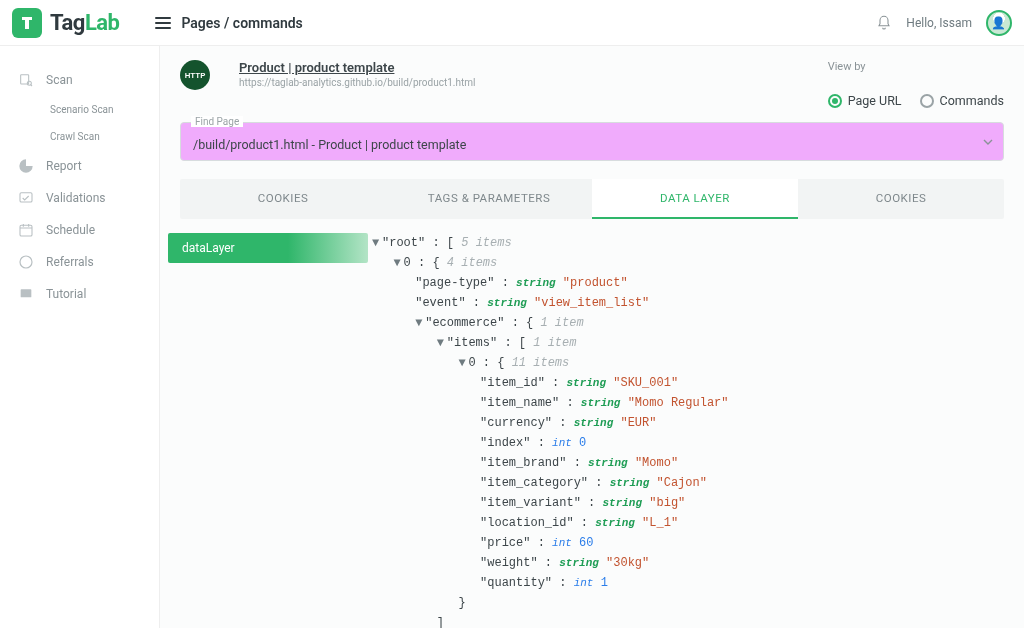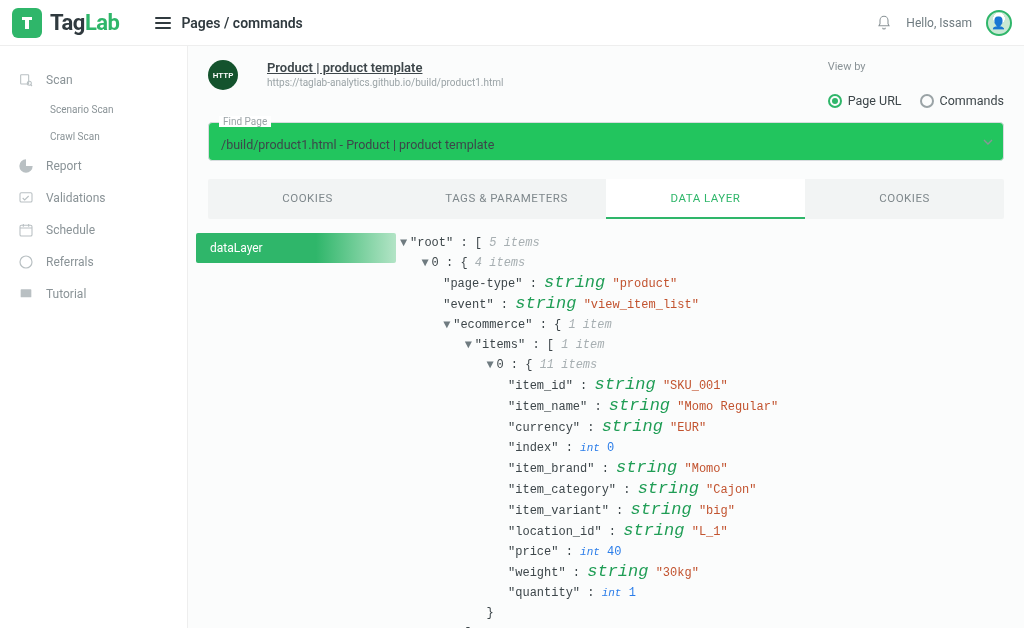--- a/index.html
+++ b/index.html
@@ -13,58 +13,58 @@
   .brand .lab { color: #2fb66a; }
   .hamburger { margin-left: 36px; margin-right: 10px; display: flex; flex-direction: column; gap: 3px; cursor: pointer; }
   .hamburger span { width: 16px; height: 2px; background: #303a3f; border-radius: 1px; }
   .breadcrumb { font-weight: 600; color: #303a3f; font-size: 14px; }
   .top-right { margin-left: auto; display: flex; align-items: center; gap: 14px; color: #6f7b80; font-size: 12px; }
   .bell { width: 16px; height: 16px; }
   .avatar { width: 26px; height: 26px; border-radius: 50%; background: radial-gradient(circle at 50% 30%, #fff 30%, #c9e8d4 31%); border: 2px solid #2fb66a; display:flex; align-items:center; justify-content:center; font-size:12px;}
   
   
   .layout { display: flex; height: calc(628px - 46px); }
-  .sidebar { width: 188px; border-right: 1px solid #eee; padding-top: 18px; }
+  .sidebar { width: 160px; border-right: 1px solid #eee; padding-top: 18px; }
   .side-item { display: flex; align-items: center; gap: 12px; padding: 8px 18px; color: #8a9397; font-size: 12px; cursor: pointer; }
   .side-item.sub { padding-left: 50px; font-size: 10px; }
   .side-icon { width: 16px; height: 16px; flex-shrink: 0; }
   
   .main { flex: 1; background: #fbfcfc; display: flex; flex-direction: column; overflow: hidden; }
   
   .page-header { padding: 14px 20px 8px 20px; display: flex; align-items: flex-start; }
   .http-badge { width: 30px; height: 30px; border-radius: 50%; background: #14532d; color: #fff; font-size: 8px; font-weight:600; display: flex; align-items: center; justify-content: center; margin-right: 29px; }
   .page-title { font-size: 13px; font-weight: 600; color: #3d464a; text-decoration: underline; }
   .page-url { font-size: 10px; color: #9aa3a6; margin-top: 2px; }
   .viewby { margin-left: auto; text-align: left; }
   .viewby-label { font-size: 11px; color: #8a9397; margin-bottom: 20px; }
   .radios { display: flex; gap: 18px; align-items: center; font-size: 12.5px; color: #3d464a; }
   .radio { display: inline-flex; align-items: center; gap: 6px; cursor: pointer; }
   .radio .circ { width: 14px; height: 14px; border: 2px solid #9aa3a6; border-radius: 50%; position: relative; }
   .radio.sel .circ { border-color: #2fb66a; }
   .radio.sel .circ::after { content:''; position:absolute; inset:2px; background:#2fb66a; border-radius:50%; }
   
-  .find-page { margin: 6px 20px 0 20px; border: 1px solid #d7dcde; border-radius: 4px; background: #22c55e; position: relative; padding: 14px 12px 8px 12px; }
+  .find-page { margin: 6px 20px 0 20px; border: 1px solid #d7dcde; border-radius: 4px; background: #f0abfc; position: relative; padding: 14px 12px 8px 12px; }
   .find-page-label { position: absolute; top: -7px; left: 10px; background: #fff; padding: 0 4px; font-size: 10px; color: #9aa3a6; }
   .find-page-value { font-size: 12.5px; color: #3d464a; }
   .find-page-caret { position: absolute; right: 10px; top: 50%; transform: translateY(-50%); }
   
   .tabs { display: flex; margin: 18px 20px 0 20px; background: #f2f4f4; border-radius: 2px; }
   .tab { flex: 1; text-align: center; padding: 12px 0; font-size: 11.5px; letter-spacing: 0.5px; color: #7f888c; cursor: pointer; }
   .tab.active { color: #2fb66a; border-bottom: 2px solid #2fb66a; background:#fff; }
   
   .content-row { display: flex; margin: 14px 20px 0 8px; gap: 0; flex:1; overflow:hidden;}
   .side-pill { width: 200px; }
   .pill { background: linear-gradient(90deg,#2fb66a 0%, #2fb66a 60%, #b3e4c6 100%); color: #fff; font-size: 12px; padding: 8px 14px; border-radius: 2px; }
   
   .json-view { flex: 1; font-family: "Courier New", monospace; font-size: 12px; line-height: 20px; color: #3d464a; overflow: auto; padding-left: 4px;}
   .json-line { white-space: pre; }
   .caret { color: #6f7b80; display:inline-block; width:10px; }
   .key { color: #3d464a; }
   .meta { color: #a7afb2; font-style: italic; }
-  .type-str { color: #1f9d55; font-style: italic; font-size: 17px; }
+  .type-str { color: #1f9d55; font-style: italic; font-size: 11px; font-weight: bold; }
   .type-int { color: #2b7de9; font-style: italic; font-size: 11px; }
   .val-str { color: #c2532f; }
   .val-int { color: #2b7de9; }
   
   svg { display:block; }
 </style>
 </head>
 <body>
 
 <div class="topbar">
@@ -193,21 +193,21 @@
 <div class="json-line">         <span class="caret">▼</span><span class="key">"items"</span> : [ <span class="meta">1 item</span></div>
 <div class="json-line">            <span class="caret">▼</span><span class="key">0</span> : { <span class="meta">11 items</span></div>
 <div class="json-line">               <span class="key">"item_id"</span> : <span class="type-str">string</span> <span class="val-str">"SKU_001"</span></div>
 <div class="json-line">               <span class="key">"item_name"</span> : <span class="type-str">string</span> <span class="val-str">"Momo Regular"</span></div>
 <div class="json-line">               <span class="key">"currency"</span> : <span class="type-str">string</span> <span class="val-str">"EUR"</span></div>
 <div class="json-line">               <span class="key">"index"</span> : <span class="type-int">int</span> <span class="val-int">0</span></div>
 <div class="json-line">               <span class="key">"item_brand"</span> : <span class="type-str">string</span> <span class="val-str">"Momo"</span></div>
 <div class="json-line">               <span class="key">"item_category"</span> : <span class="type-str">string</span> <span class="val-str">"Cajon"</span></div>
 <div class="json-line">               <span class="key">"item_variant"</span> : <span class="type-str">string</span> <span class="val-str">"big"</span></div>
 <div class="json-line">               <span class="key">"location_id"</span> : <span class="type-str">string</span> <span class="val-str">"L_1"</span></div>
-<div class="json-line">               <span class="key">"price"</span> : <span class="type-int">int</span> <span class="val-int">40</span></div>
+<div class="json-line">               <span class="key">"price"</span> : <span class="type-int">int</span> <span class="val-int">60</span></div>
 <div class="json-line">               <span class="key">"weight"</span> : <span class="type-str">string</span> <span class="val-str">"30kg"</span></div>
 <div class="json-line">               <span class="key">"quantity"</span> : <span class="type-int">int</span> <span class="val-int">1</span></div>
 <div class="json-line">            }</div>
 <div class="json-line">         ]</div>
 <div class="json-line">      }</div>
       </div>
     </div>
   </div>
 </div>
 

